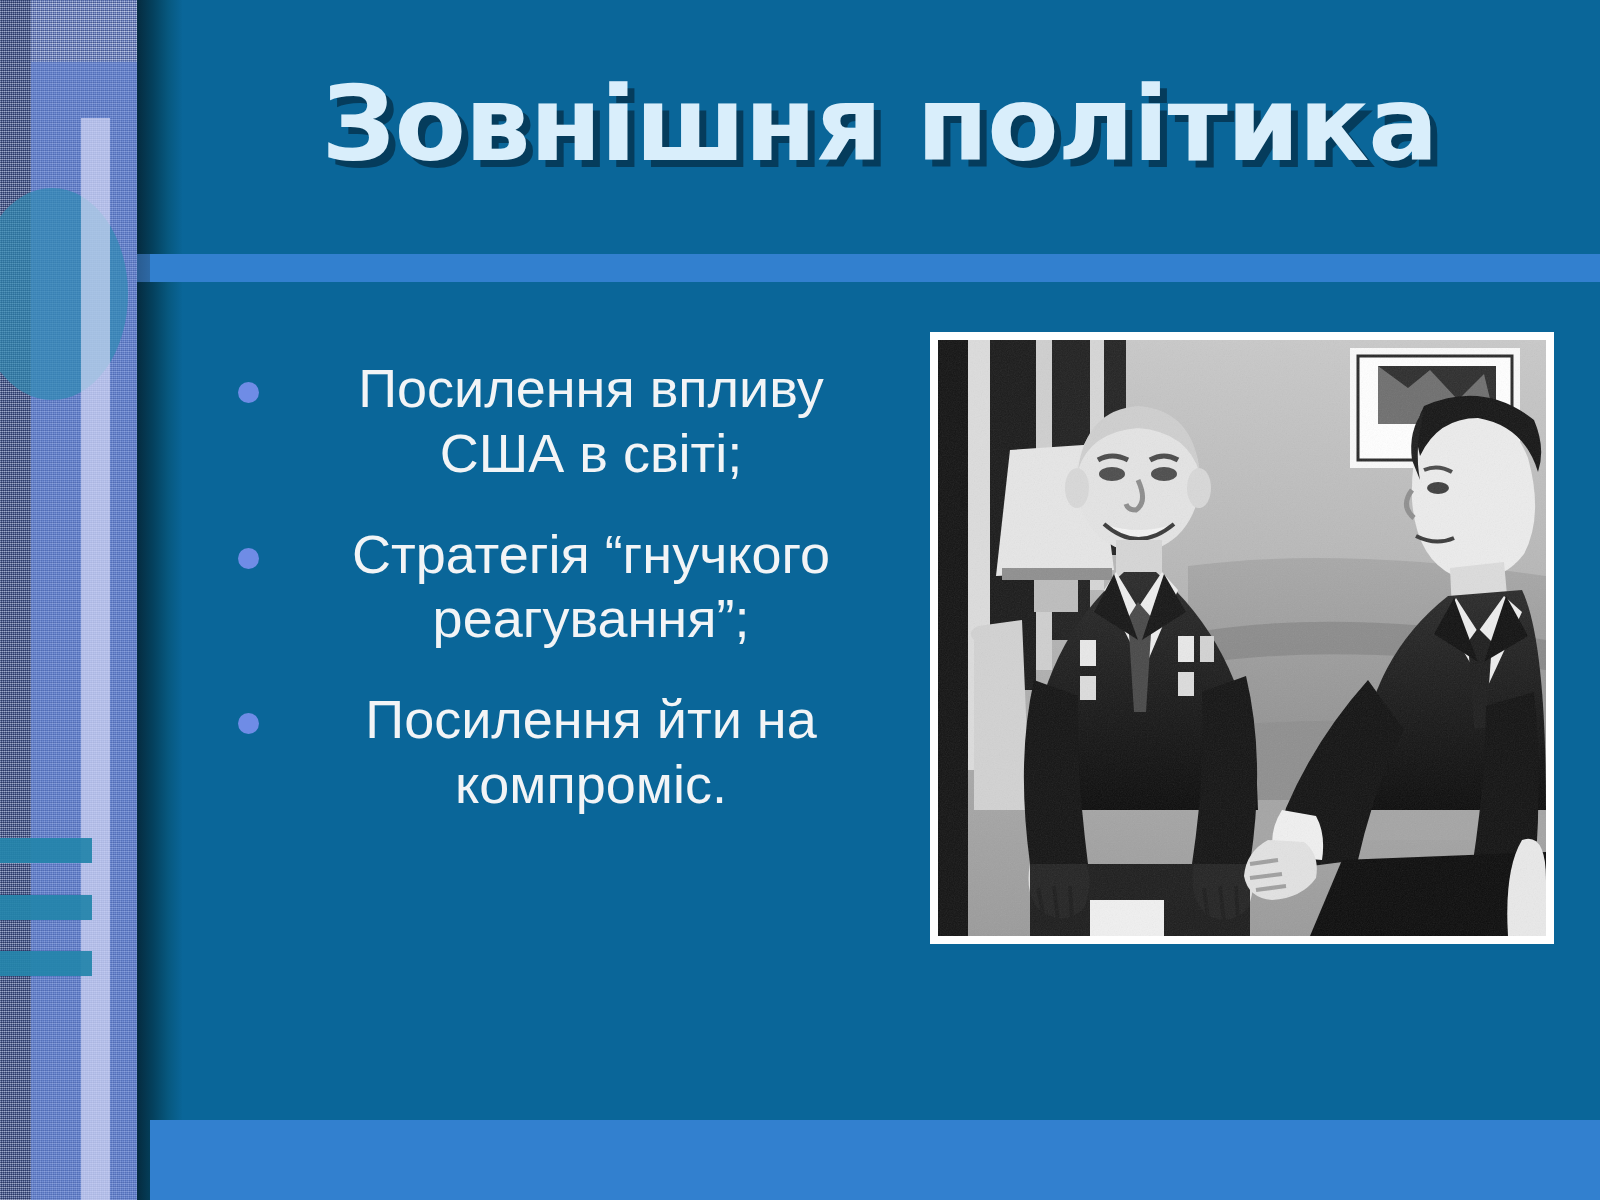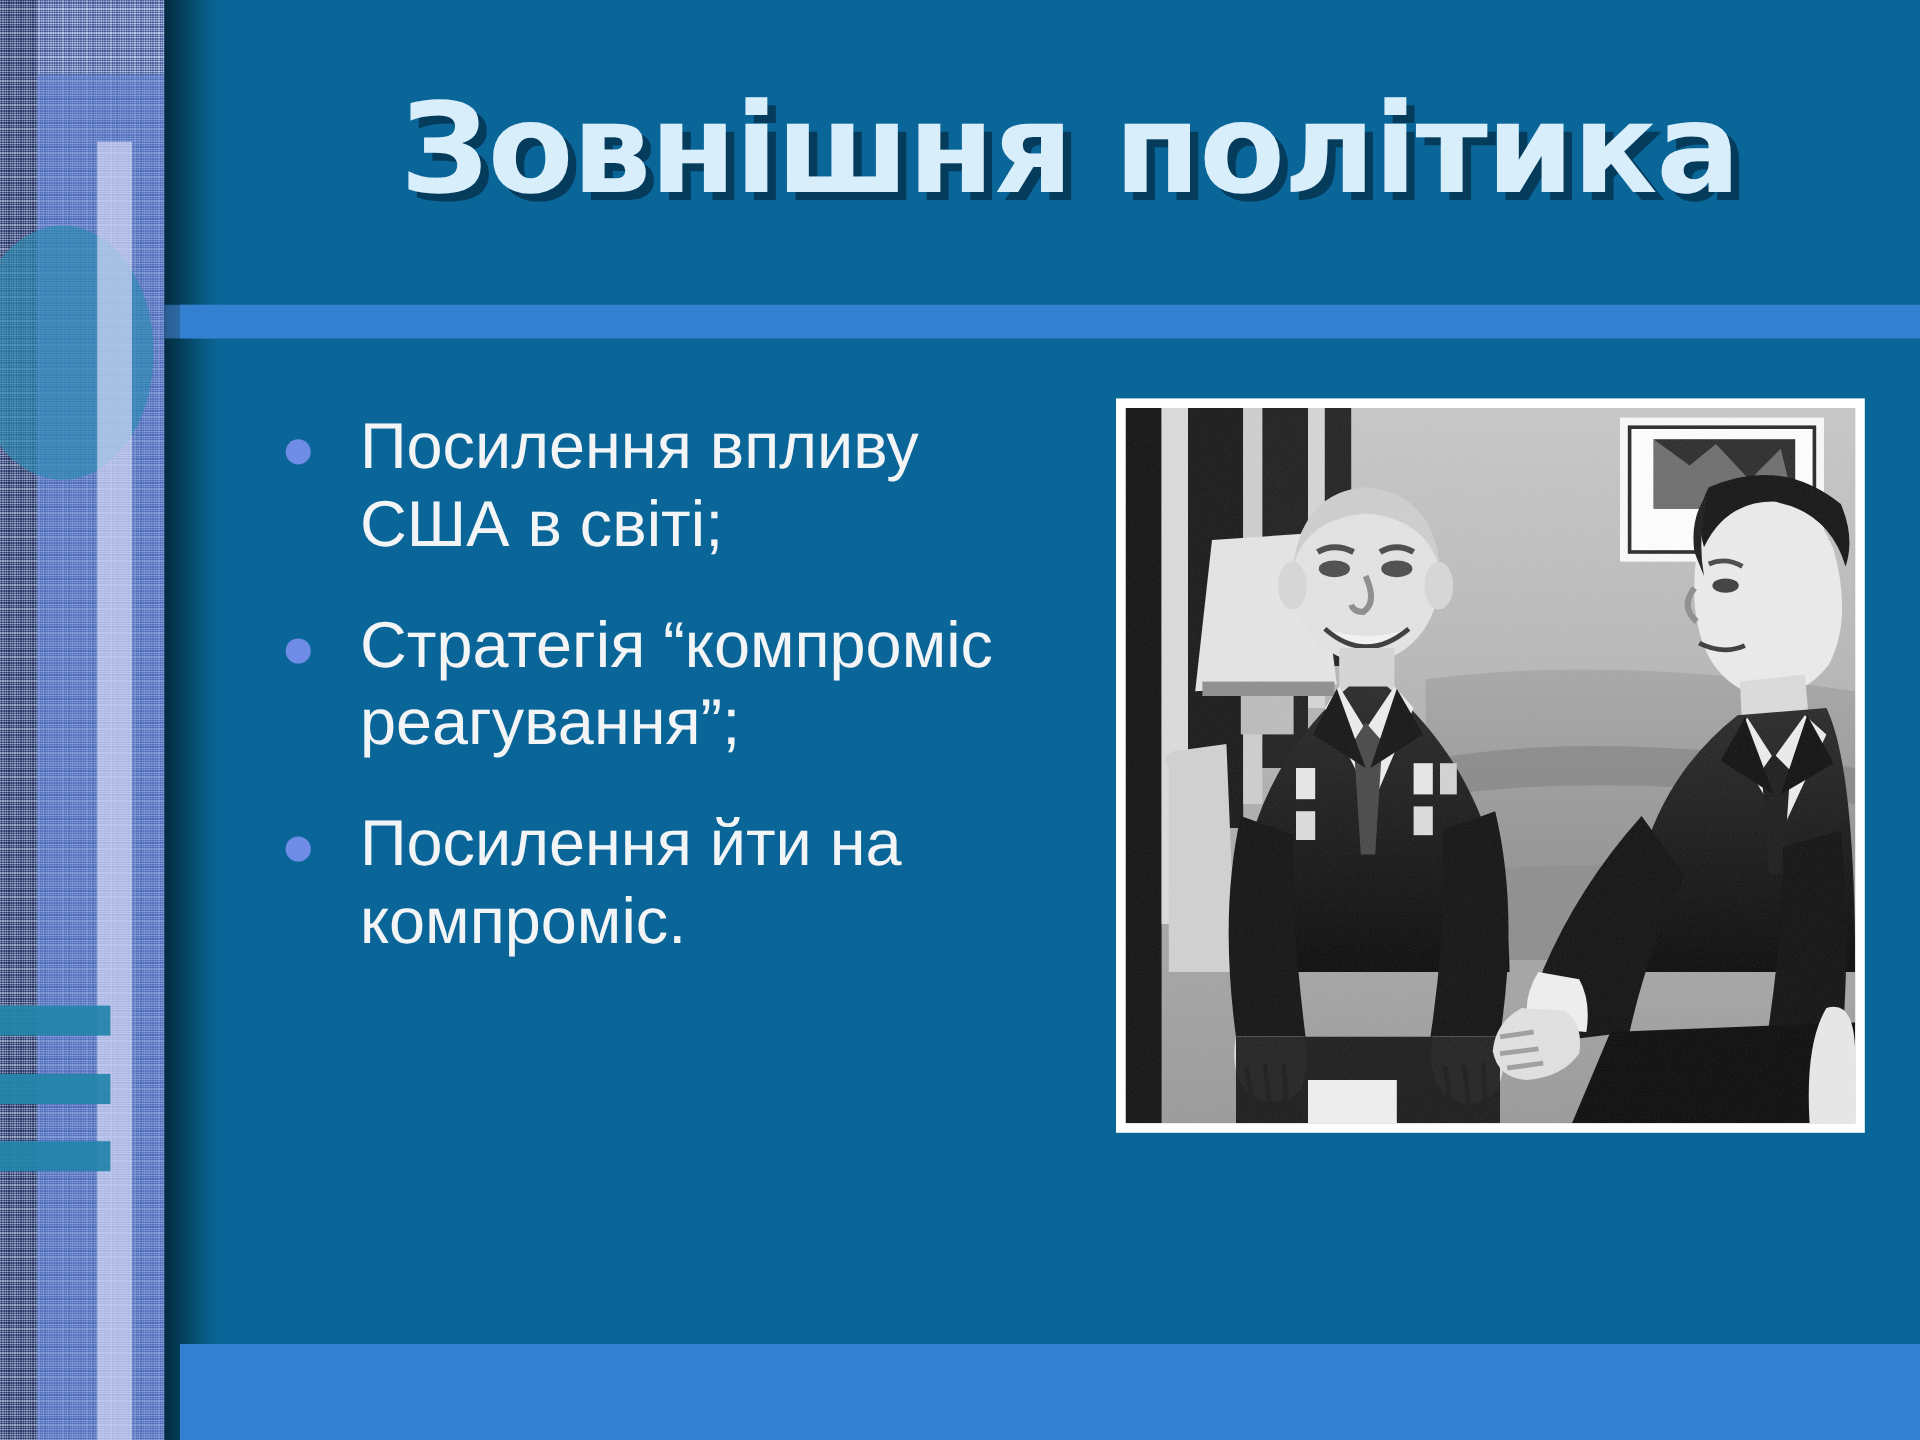--- a/index.html
+++ b/index.html
@@ -115,21 +115,21 @@
     left: 137px;
     top: 0;
     width: 46px;
     height: 1200px;
     background: linear-gradient(to right, #052b3f 0%, #04415e 35%, #07587f 68%, #0a6699 100%);
   }
 
   
   .title-area {
     position: absolute;
-    left: 183px;
+    left: 171px;
     top: 0;
     width: 1417px;
     height: 255px;
   }
   .slide-title {
     position: absolute;
     left: 0;
     right: 0;
     top: 72px;
     text-align: center;
@@ -166,22 +166,23 @@
     top: 1120px;
     width: 1450px;
     height: 80px;
     background: #3280cf;
   }
 
   
   .content {
     position: absolute;
     left: 222px;
-    top: 340px;
+    top: 356px;
     width: 660px;
+    text-align: center;
   }
   ul.bullets {
     list-style: none;
     margin: 0;
     padding: 0;
   }
   ul.bullets li {
     position: relative;
     padding-left: 78px;
     margin: 0 0 36px 0;
@@ -251,21 +252,21 @@
   <div class="band-bottom"></div>
 
   <div class="content">
     <ul class="bullets">
       <li>
         <span class="dot"></span>
         <span>Посилення впливу США в світі;</span>
       </li>
       <li>
         <span class="dot"></span>
-        <span>Стратегія “компроміс реагування”;</span>
+        <span>Стратегія “гнучкого реагування”;</span>
       </li>
       <li>
         <span class="dot"></span>
         <span>Посилення йти на компроміс.</span>
       </li>
     </ul>
   </div>
 
   <div class="photo-frame">
     <div class="photo-inner">

